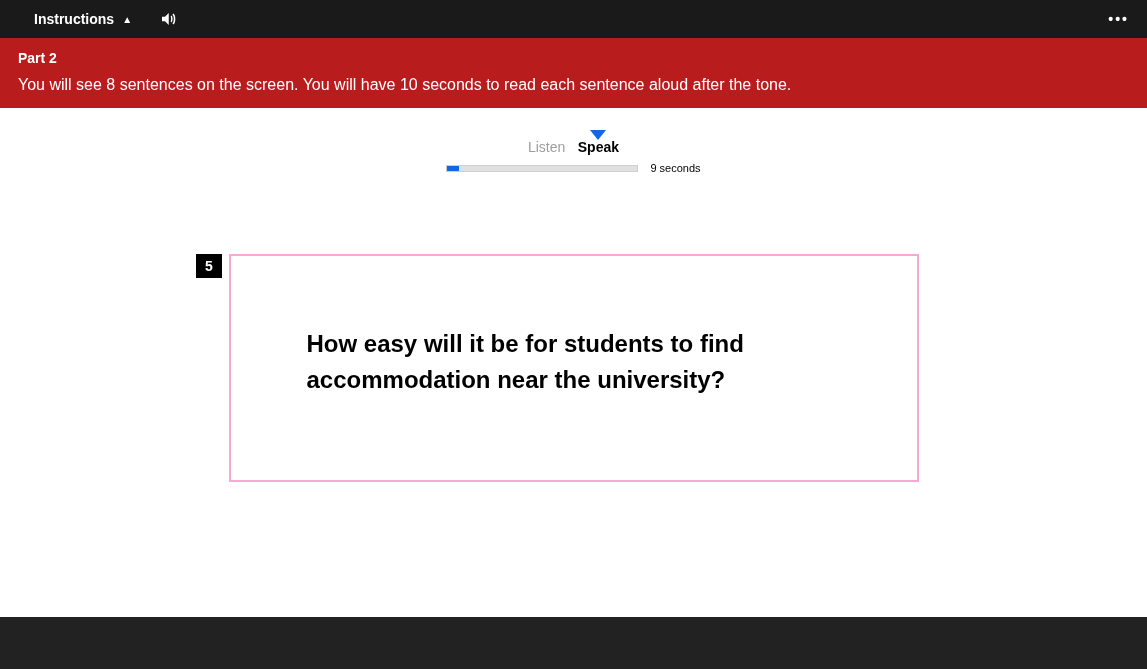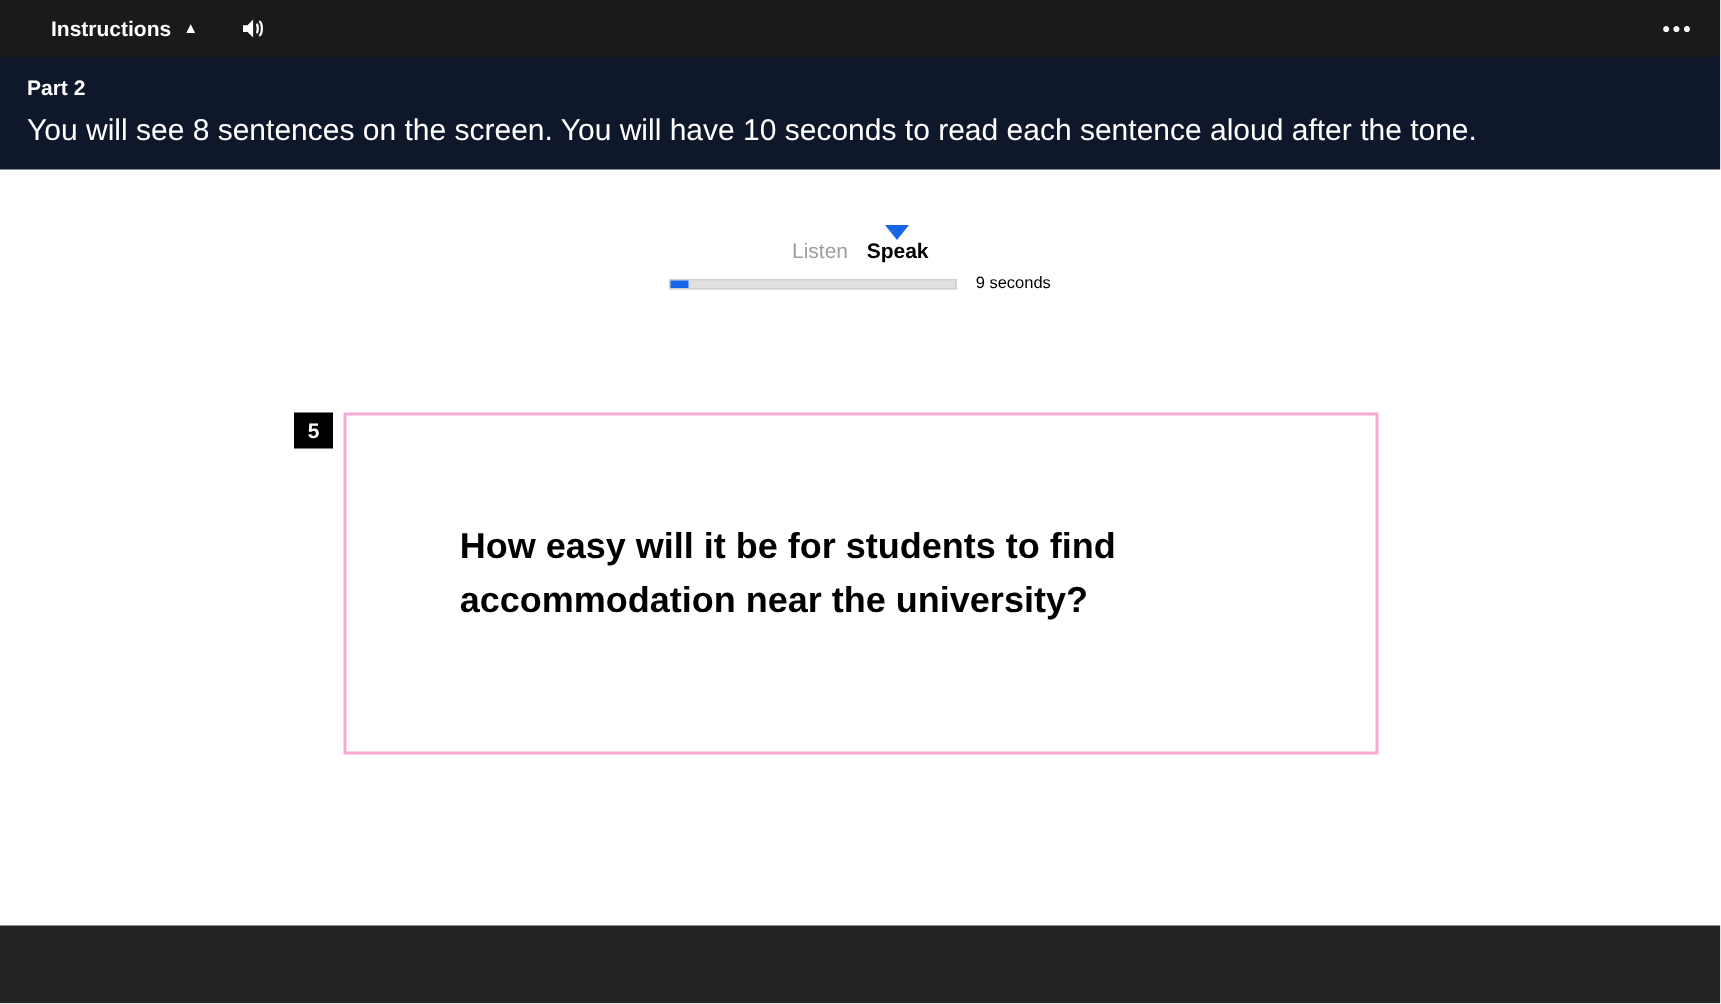--- a/index.html
+++ b/index.html
@@ -2,24 +2,24 @@
 <html><head>
 <meta charset="utf-8">
 <style>
   html,body{margin:0;padding:0;font-family:Arial,Helvetica,sans-serif;background:#fff;}
   .app{width:1147px;height:669px;position:relative;background:#fff;overflow:hidden;}
   .top-bar{background:#1a1a1a;color:#fff;height:38px;display:flex;align-items:center;padding:0 18px;font-size:14px;}
   .top-bar .instructions{display:flex;align-items:center;cursor:pointer;font-weight:bold;margin-left:16px;}
   .top-bar .caret-up{margin-left:8px;font-size:10px;}
   .top-bar .volume{margin-left:26px;display:flex;align-items:center;}
   .top-bar .dots{margin-left:auto;letter-spacing:2px;font-weight:bold;}
-  .sub-bar{background:#0f172a;color:#fff;padding:12px 18px 14px;}
+  .sub-bar{background:#b91c1c;color:#fff;padding:12px 18px 14px;}
   .sub-bar .part-title{font-weight:bold;font-size:14px;margin-bottom:10px;}
-  .sub-bar .part-desc{font-size:20px;}
-  .phase-area{text-align:center;margin-top:46px;}
+  .sub-bar .part-desc{font-size:16px;}
+  .phase-area{text-align:center;margin-top:30px;}
   .phase-labels{display:inline-block;position:relative;}
   .phase-labels .lbl{font-size:14px;display:inline-block;padding:0 4px;}
   .phase-labels .inactive{color:#9e9e9e;}
   .phase-labels .active{color:#000;font-weight:bold;}
   .phase-labels .marker{position:absolute;top:-12px;left:0;right:0;}
   .marker-tri{display:inline-block;width:0;height:0;border-left:8px solid transparent;border-right:8px solid transparent;border-top:10px solid #1565e6;}
   .progress-row{display:flex;align-items:center;justify-content:center;margin-top:6px;text-align:right;}
   .progress{width:190px;height:5px;background:#e0e0e0;border:1px solid #cfcfcf;position:relative;}
   .progress .fill{position:absolute;left:0;top:0;bottom:0;background:#1565e6;}
   .seconds{font-size:11px;color:#000;margin-left:12px;}

